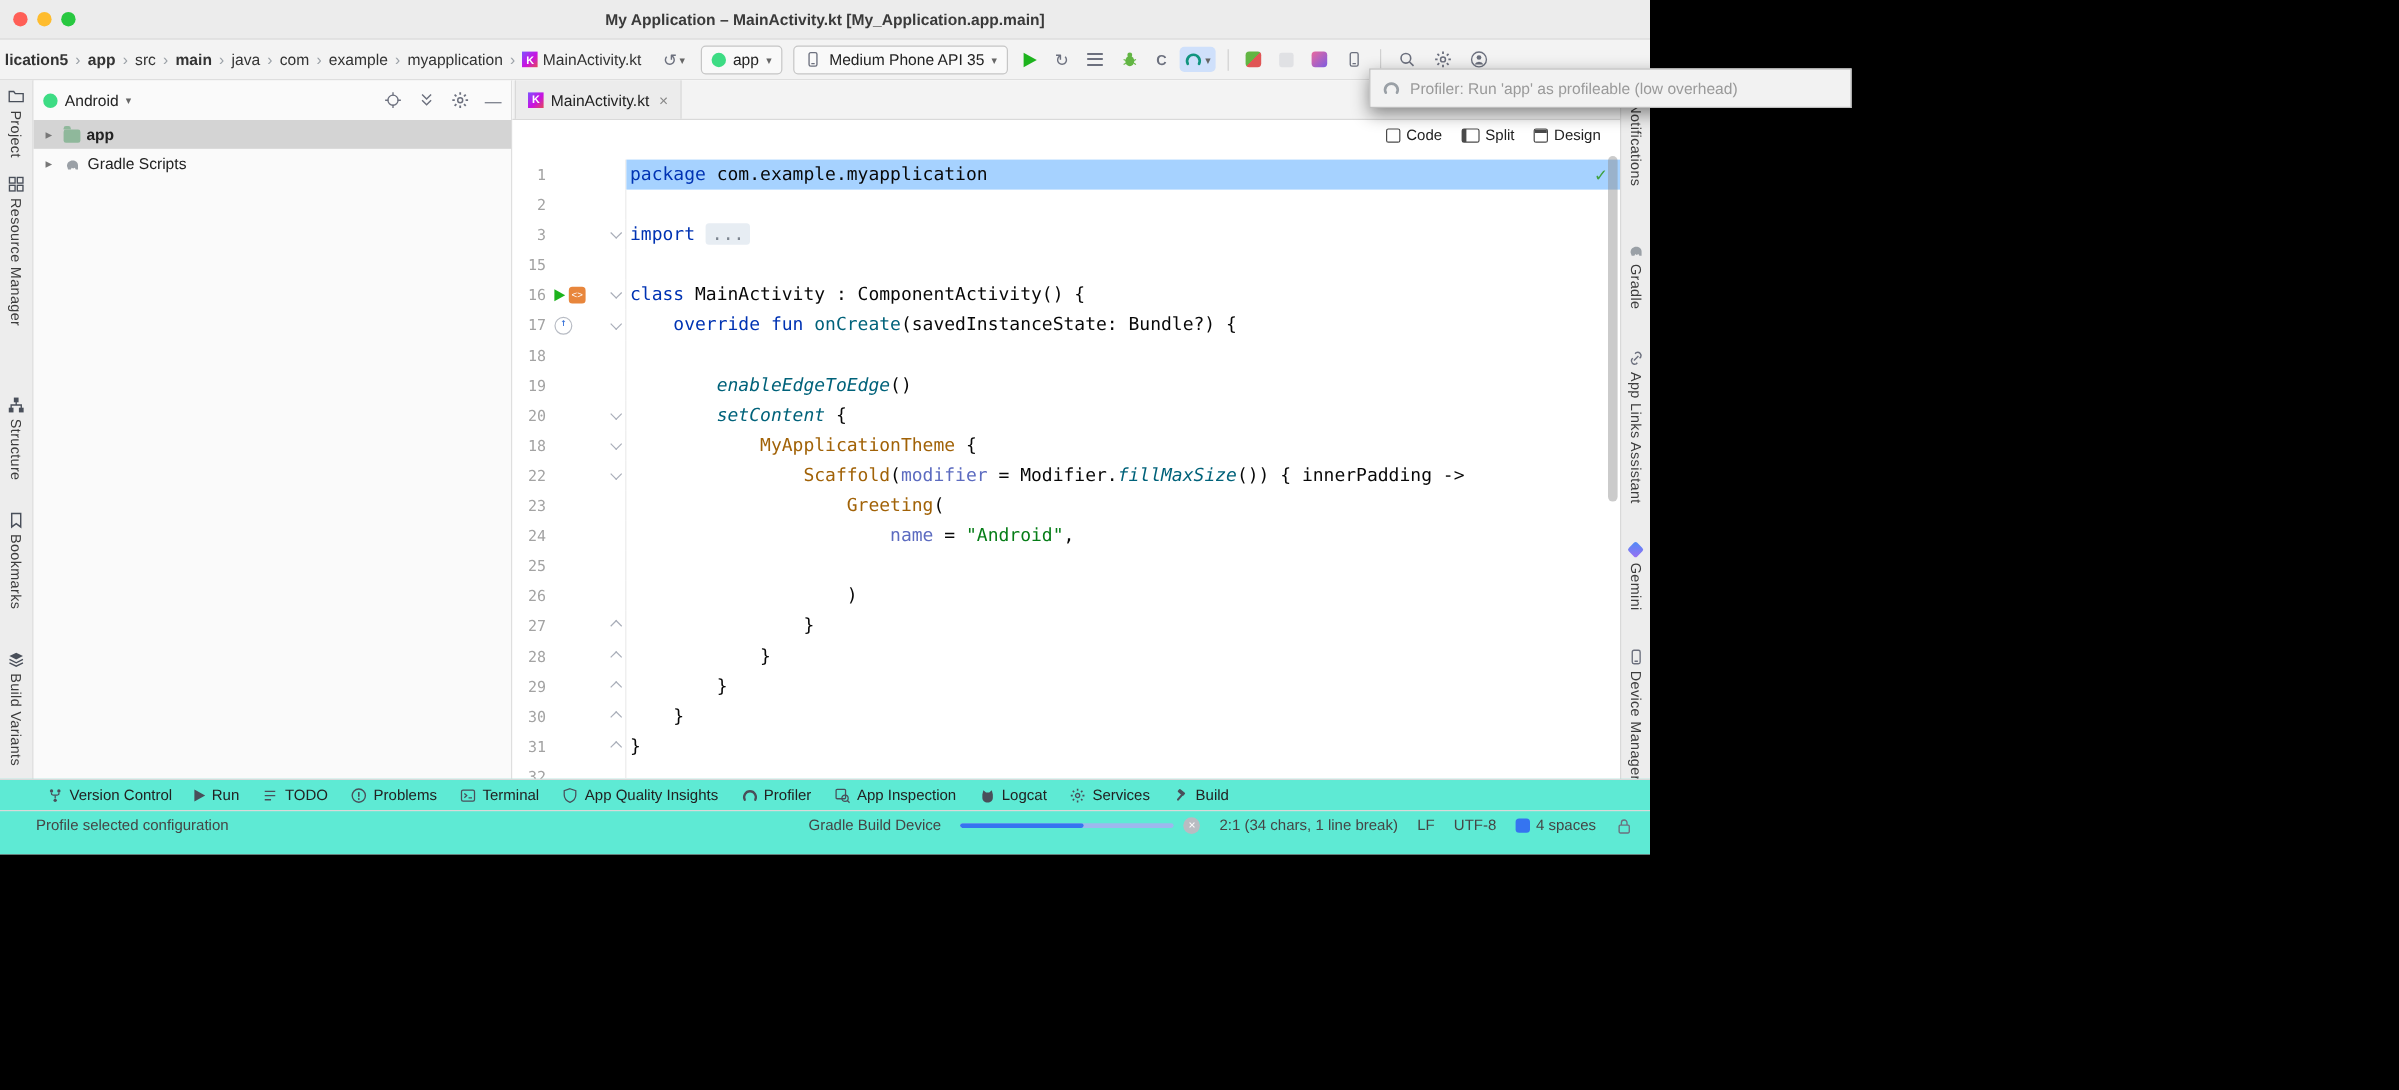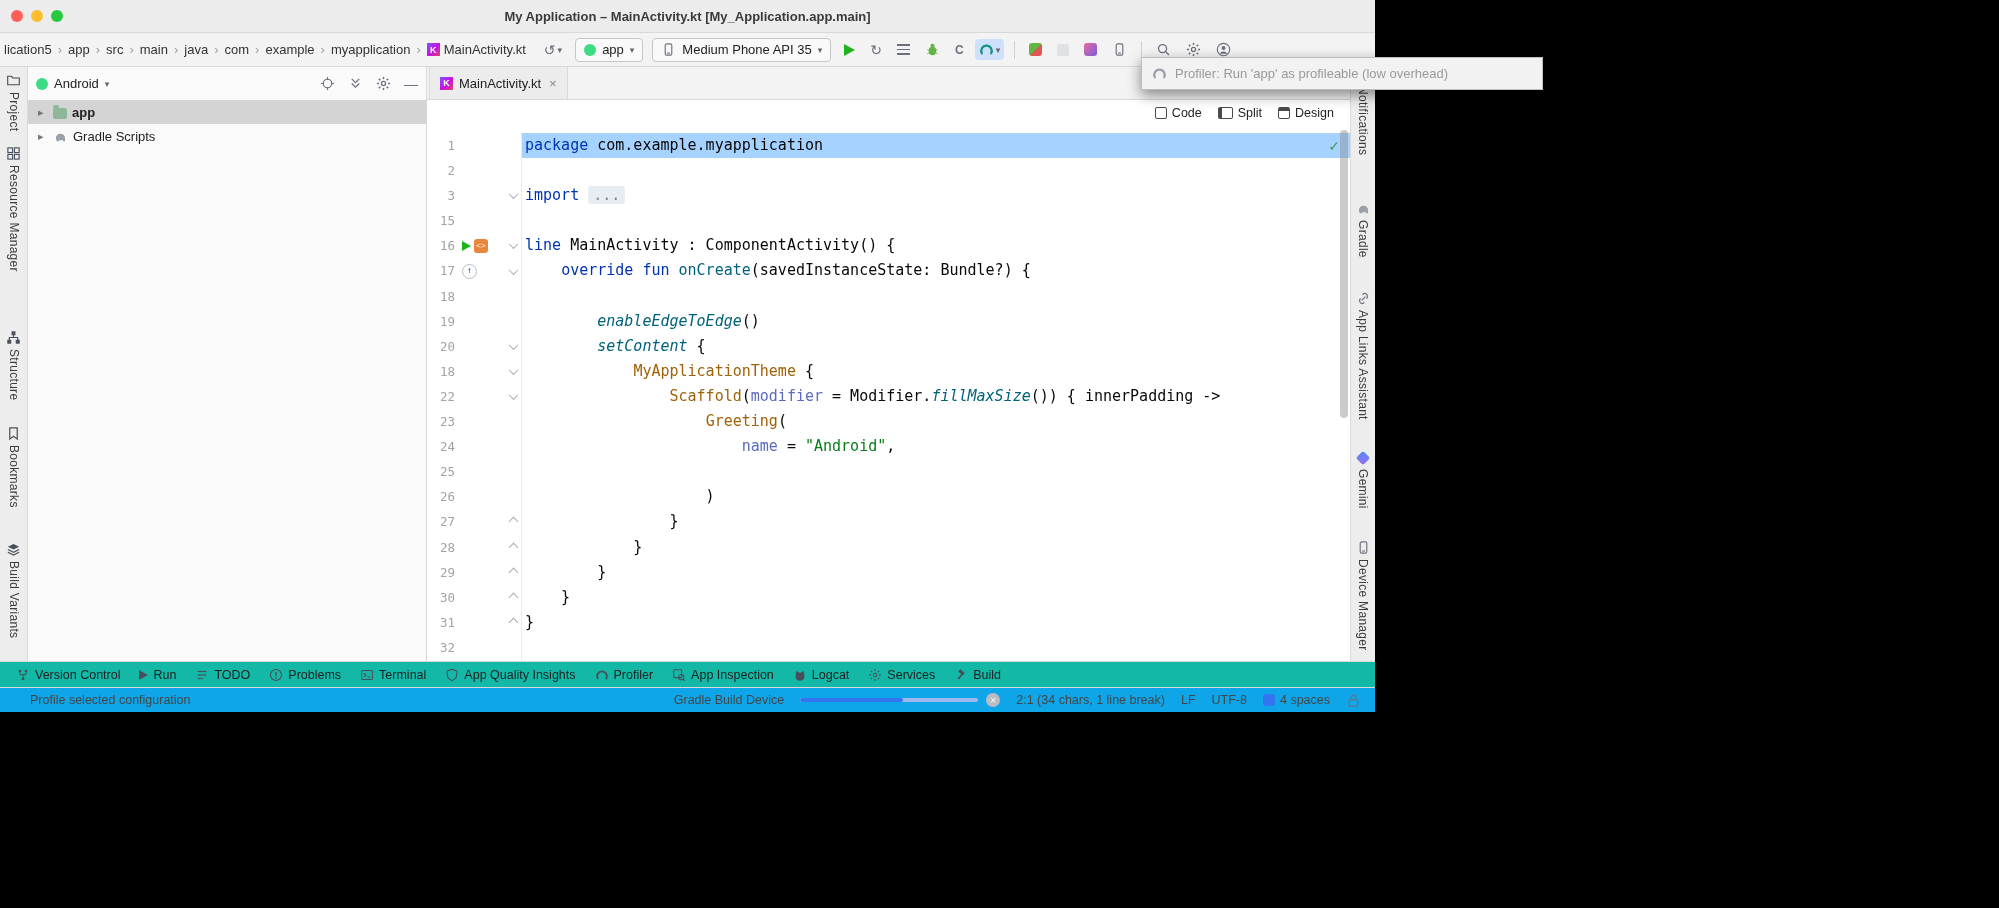--- a/index.html
+++ b/index.html
@@ -11,21 +11,21 @@
   .titlebar{flex:0 0 32px;height:32px;background:#ececec;border-bottom:1px solid #d9d9d9;position:relative;display:flex;align-items:center}
   .traffic{display:flex;gap:8px;padding-left:11px;z-index:2}
   .tl{width:12px;height:12px;border-radius:50%}
   .tl.r{background:#ff5f57}.tl.y{background:#febc2e}.tl.g{background:#28c840}
   .title{position:absolute;left:0;right:0;text-align:center;font-size:13px;font-weight:bold;color:#3a3a3a}
 
   
   .navbar{flex:0 0 33px;height:33px;background:#f3f3f3;border-bottom:1px solid #d9d9d9;display:flex;align-items:center;padding:0 8px 0 2px;gap:8px;white-space:nowrap}
   .crumbs{display:flex;align-items:center;gap:4px;font-size:13px;color:#333}
   .crumb{display:flex;align-items:center;gap:4px;padding:1px 2px;border-radius:3px}
-  .crumb.b,.b{font-weight:normal}
+  .crumb.b,.b{font-weight:bold}
   .sep{color:#9aa0a6}
   .nav-right{display:flex;align-items:center;gap:9px;margin-left:4px}
   .btn{display:flex;align-items:center;gap:6px;height:24px;border:1px solid #c6c6c6;border-radius:4px;background:#f9f9f9;padding:0 8px;font-size:13px;color:#222}
   .dd{font-size:9px;color:#666;font-style:normal}
   #toolbar-actions{display:flex;align-items:center;gap:7px}
   .action{display:flex;align-items:center;gap:2px;padding:3px 4px;border-radius:4px}
   .action.active{background:#cfe0fb}
   .action.disabled{opacity:.45}
   .vsep{width:1px;height:18px;background:#d0d0d0;margin:0 3px}
   .g{font-size:14px;color:#6c707e}
@@ -104,24 +104,24 @@
   .comp{color:#a16207}
   .na{color:#5c6bc0}
   .s{color:#067d17}
   .chip{background:#e7edf3;color:#7d8590;border-radius:3px;padding:0 5px}
   .mode-toggle{position:absolute;top:6px;right:16px;display:flex;gap:16px;align-items:center;font-family:"Liberation Sans",sans-serif;font-size:12.5px;color:#222}
   .mode-btn{display:flex;align-items:center;gap:5px}
   .check{position:absolute;top:38px;right:10px;color:#3fa13f;font-size:14px;font-family:"Liberation Sans",sans-serif}
   .scrollthumb{position:absolute;right:2px;top:30px;width:8px;height:288px;background:rgba(140,140,140,.45);border-radius:4px}
 
   
-  .bottombar{flex:0 0 25px;height:25px;background:#14b8a6;border-top:1px solid #d9d9d9;display:flex;align-items:center;gap:19px;padding-left:16px;font-size:12.5px;color:#222;white-space:nowrap}
+  .bottombar{flex:0 0 25px;height:25px;background:#5eead4;border-top:1px solid #d9d9d9;display:flex;align-items:center;gap:19px;padding-left:39px;font-size:12.5px;color:#222;white-space:nowrap}
   .bb-item{display:flex;align-items:center;gap:5px}
   .bb-item .svg{width:14px;height:14px}
-  .statusbar{flex:0 0 24px;height:24px;background:#0ea5e9;border-top:1px solid #d9d9d9;display:flex;align-items:center;font-size:12.5px;color:#454545;padding:0 14px 0 30px;white-space:nowrap}
+  .statusbar{flex:0 0 24px;height:24px;background:#5eead4;border-top:1px solid #d9d9d9;display:flex;align-items:center;font-size:12.5px;color:#454545;padding:0 14px 12px 30px;white-space:nowrap}
   .sb-right{margin-left:auto;display:flex;align-items:center;gap:16px}
   .progress{width:178px;height:4px;border-radius:2px;background:#9db8ee;overflow:hidden;display:inline-block}
   .progress .fill{display:block;height:100%;background:#3574f0;border-radius:2px}
   .cancel{width:14px;height:14px;border-radius:50%;background:#b9bcc2;color:#fff;font-size:10px;display:inline-flex;align-items:center;justify-content:center;margin-left:-8px}
   .ind{display:flex;align-items:center;gap:5px}
 
   
   .popup{position:absolute;left:1141px;top:57px;width:400px;background:#f2f2f2;border:1px solid #bdbdbd;box-shadow:0 5px 14px rgba(0,0,0,.45);z-index:60;padding:2px 0}
   .pop-row{height:27px;display:flex;align-items:center;gap:8px;padding:0 10px;font-size:13px;color:#1f1f1f}
   .pop-row.dis{color:#9a9a9a}
@@ -482,21 +482,21 @@
                 <span class="gw">
                   <span class="lnum">16</span>
                   <span class="gslot">
                     <i class="tri tri-run"></i>
                     <i class="ic-compose">&lt;&gt;</i>
                   </span>
                   <span class="foldc">
                     <i class="chev open"></i>
                   </span>
                 </span>
-                <span class="code"><span class="k">line</span><span class="p"> MainActivity : ComponentActivity() {</span></span>
+                <span class="code"><span class="k">class</span><span class="p"> MainActivity : ComponentActivity() {</span></span>
               </div>
               <div class="row">
                 <span class="gw">
                   <span class="lnum">17</span>
                   <span class="gslot">
                     <i class="ic-ovr">↑</i>
                   </span>
                   <span class="foldc">
                     <i class="chev open"></i>
                   </span>

